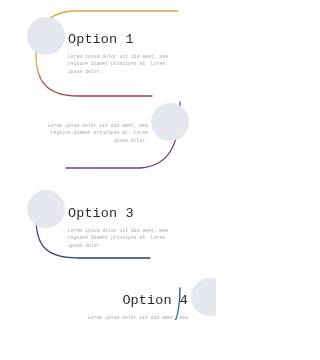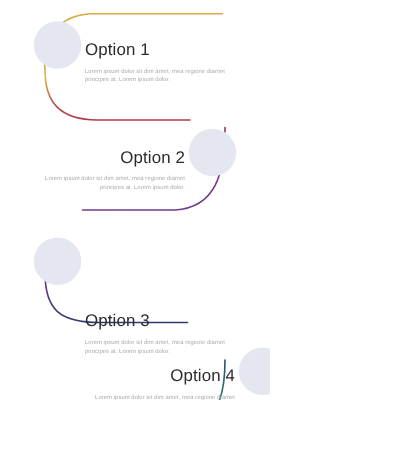--- a/index.html
+++ b/index.html
@@ -12,20 +12,21 @@
     font-family: "Liberation Sans", sans-serif;
     -webkit-font-smoothing: antialiased;
   }
 
   #canvas {
     position: relative;
     width: 216px;
     height: 320px;
     background: #ffffff;
     overflow: hidden;
+    font-family: Liberation Mono, monospace;
   }
 
   
   #ribbon {
     position: absolute;
     left: 0;
     top: 0;
     width: 216px;
     height: 360px;
     pointer-events: none;
@@ -61,21 +62,21 @@
   
   .textblock {
     position: absolute;
     width: 112px;
   }
   .textblock.align-left  { left: 68px;  text-align: left; }
   .textblock.align-right { left: 36px;  text-align: right; }
 
   .sec1 .textblock { top: 31px; }
   .sec2 .textblock { top: 27px; }
-  .sec3 .textblock { top: 25px; margin-top: 43px; }
+  .sec3 .textblock { top: 25px; }
   .sec4 .textblock { top: 22px; }
 
   .opt-title {
     margin: 0;
     font-size: 13.5px;
     font-weight: 400;
     line-height: 17px;
     color: #2b2b2f;
     letter-spacing: 0.1px;
   }
@@ -138,21 +139,20 @@
     <div class="bubble left"></div>
     <div class="textblock align-left">
       <h2 class="opt-title">Option 1</h2>
       <p class="opt-body">Lorem ipsum dolor sit dim amet, mea regione diamet principes at. Lorem ipsum dolor.</p>
     </div>
   </div>
 
   <div class="section sec2">
     <div class="bubble right"></div>
     <div class="textblock align-right">
-      <h2 class="opt-title">Option 2</h2>
       <p class="opt-body">Lorem ipsum dolor sit dim amet, mea regione diamet principes at. Lorem ipsum dolor.</p>
     </div>
   </div>
 
   <div class="section sec3">
     <div class="bubble left"></div>
     <div class="textblock align-left">
       <h2 class="opt-title">Option 3</h2>
       <p class="opt-body">Lorem ipsum dolor sit dim amet, mea regione diamet principes at. Lorem ipsum dolor.</p>
     </div>

